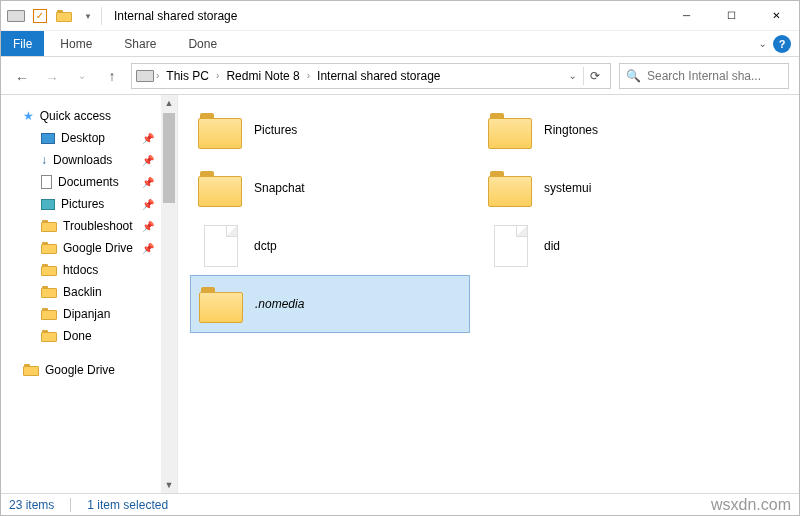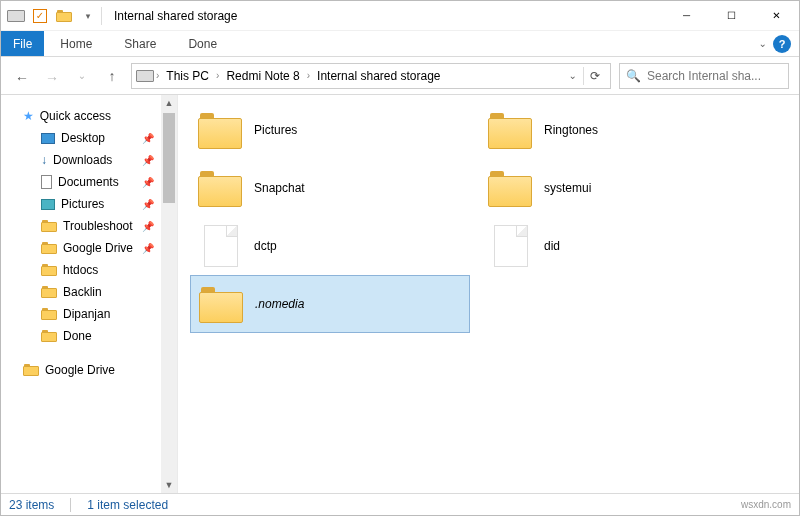--- a/index.html
+++ b/index.html
@@ -54,21 +54,21 @@
 .folder-ico { width:44px; height:38px; position:relative; }
 .folder-ico::before { content:""; position:absolute; top:2px; left:2px; width:14px; height:6px; background:#dda83a; border-radius:2px 2px 0 0;}
 .folder-ico::after { content:""; position:absolute; top:7px; left:0; right:0; bottom:0; background:linear-gradient(#ffe39a,#fccf5e); border:1px solid #dba837; border-radius:2px;}
 .file-ico { width:34px; height:42px; background:#fff; border:1px solid #ddd; position:relative; margin-left:6px; margin-right:4px;}
 .file-ico::after { content:""; position:absolute; top:0; right:0; width:10px; height:10px; background:linear-gradient(135deg,transparent 50%,#eee 50%); border-left:1px solid #ddd; border-bottom:1px solid #ddd;}
 .item-label { font-size:12px; }
 
 
 .status { height: 22px; border-top:1px solid #dadada; display:flex; align-items:center; gap:16px; padding:0 8px; color:#1a5b9e; font-size:12px; position:relative;}
 .status .sep { width:1px; height:14px; background:#ccc; }
-.brand { margin-left:auto; color:#999; font-size:10px; }
+.brand { margin-left:auto; color:#999; font-size:16px; }
 
 .device-ico { width:18px; height:12px; background:#ddd; border:1px solid #888; border-radius:1px; position:relative; display:inline-block;}
 .folder-sm { width:16px; height:12px; position:relative; }
 .folder-sm::before { content:""; position:absolute; top:0; left:1px; width:6px; height:3px; background:#dda83a; border-radius:1px 1px 0 0;}
 .folder-sm::after { content:""; position:absolute; top:2px; left:0; right:0; bottom:0; background:#fccf5e; border:1px solid #dba837; border-radius:1px;}
 .desk-sm { width:14px; height:11px; background:#3c97d9; border:1px solid #2a6aa0; }
 .dl-sm { color:#2a6aa0; font-weight:bold; }
 .doc-sm { width:11px; height:14px; background:#fff; border:1px solid #888; }
 .pic-sm { width:14px; height:11px; background:#4ab4c4; border:1px solid #2a8494; }
 .check-orange { width:14px; height:14px; border:1px solid #e37a00; display:flex; align-items:center; justify-content:center; color:#e37a00; font-size:10px; line-height:1; }

